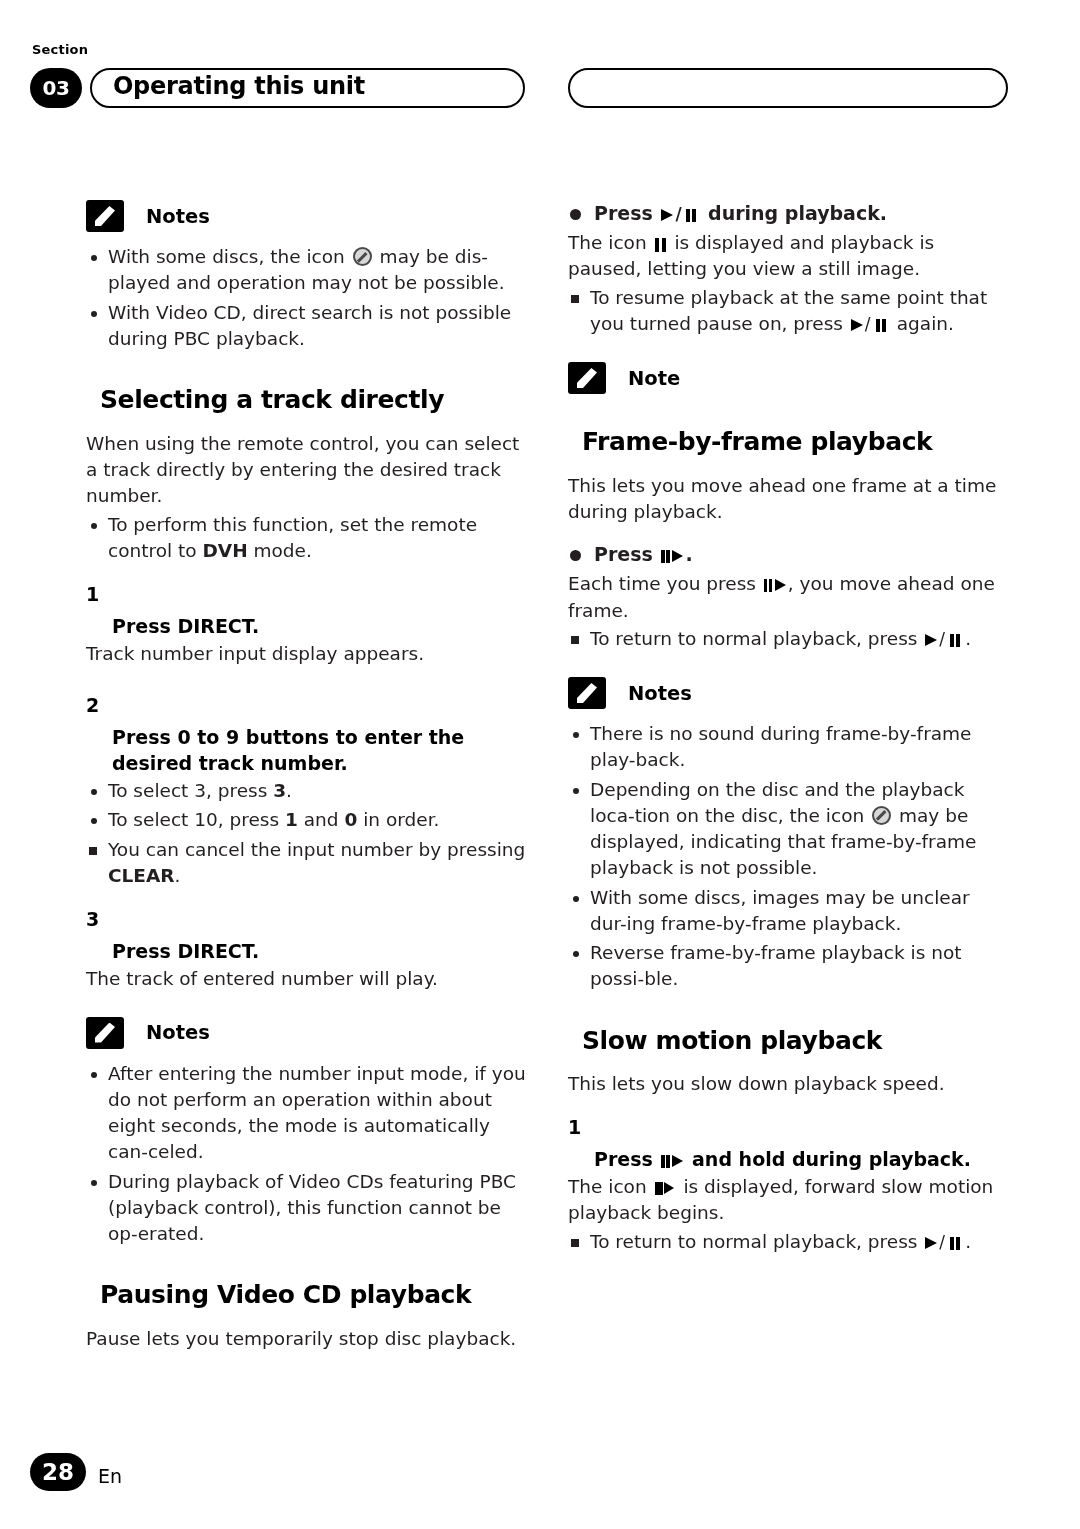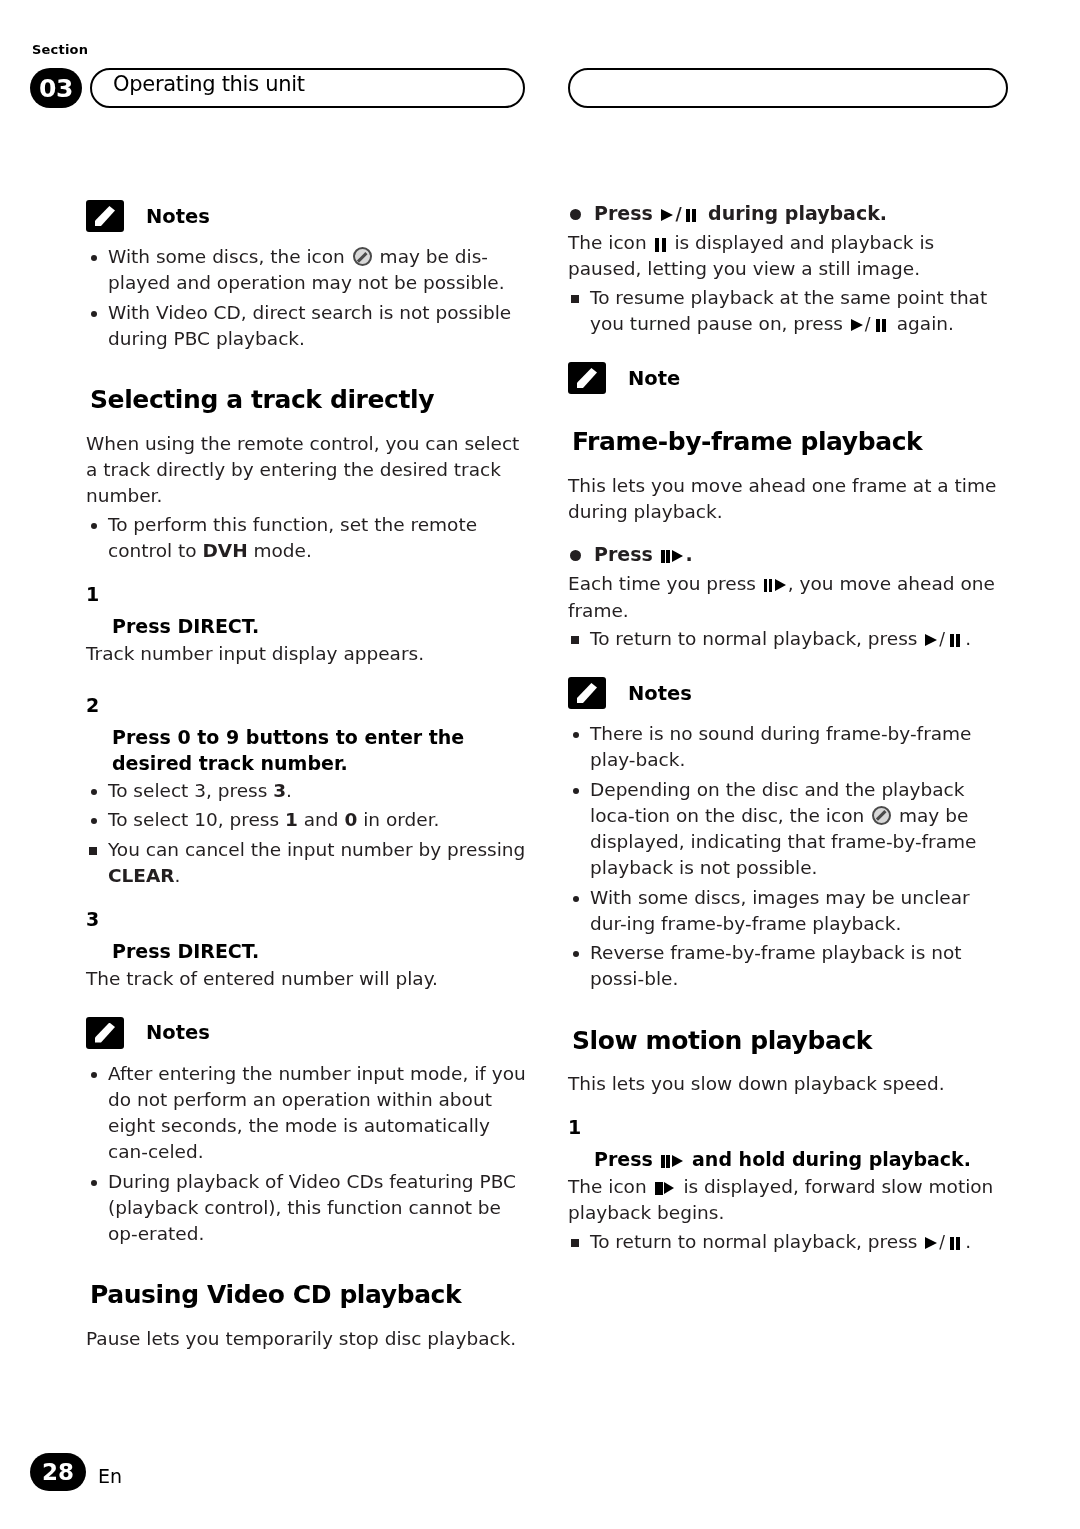--- a/index.html
+++ b/index.html
@@ -28,21 +28,21 @@
   }
   .section-badge {
     position: absolute;
     left: 30px;
     top: 68px;
     width: 52px;
     height: 40px;
     border-radius: 20px;
     background: #000000;
     color: #ffffff;
-    font-size: 25px;
+    font-size: 20px;
     font-weight: bold;
     display: flex;
     align-items: center;
     justify-content: center;
     letter-spacing: -0.5px;
     text-align: center;
   }
   .header-pill {
     position: absolute;
     top: 68px;
@@ -56,39 +56,39 @@
     width: 435px;
   }
   .header-pill-right {
     left: 568px;
     width: 440px;
   }
   .header-title {
     position: absolute;
     left: 113px;
     top: 72px;
-    font-size: 21px;
-    font-weight: normal;
+    font-size: 24px;
+    font-weight: bold;
     letter-spacing: -0.3px;
   }
 
   
   .col {
     position: absolute;
     top: 200px;
     width: 442px;
   }
   .col-left { left: 86px; }
   .col-right { left: 568px; }
 
   
   h2.head {
     font-size: 25px;
     font-weight: bold;
-    margin: 34px 0 16px 4px;
+    margin: 34px 0 16px 14px;
     letter-spacing: -0.4px;
     line-height: 1.15;
   }
   p.body {
     font-size: 18.5px;
     line-height: 1.42;
     margin: 0 0 2px 0;
     color: #231f20;
   }
   .gap-sm { height: 14px; }

